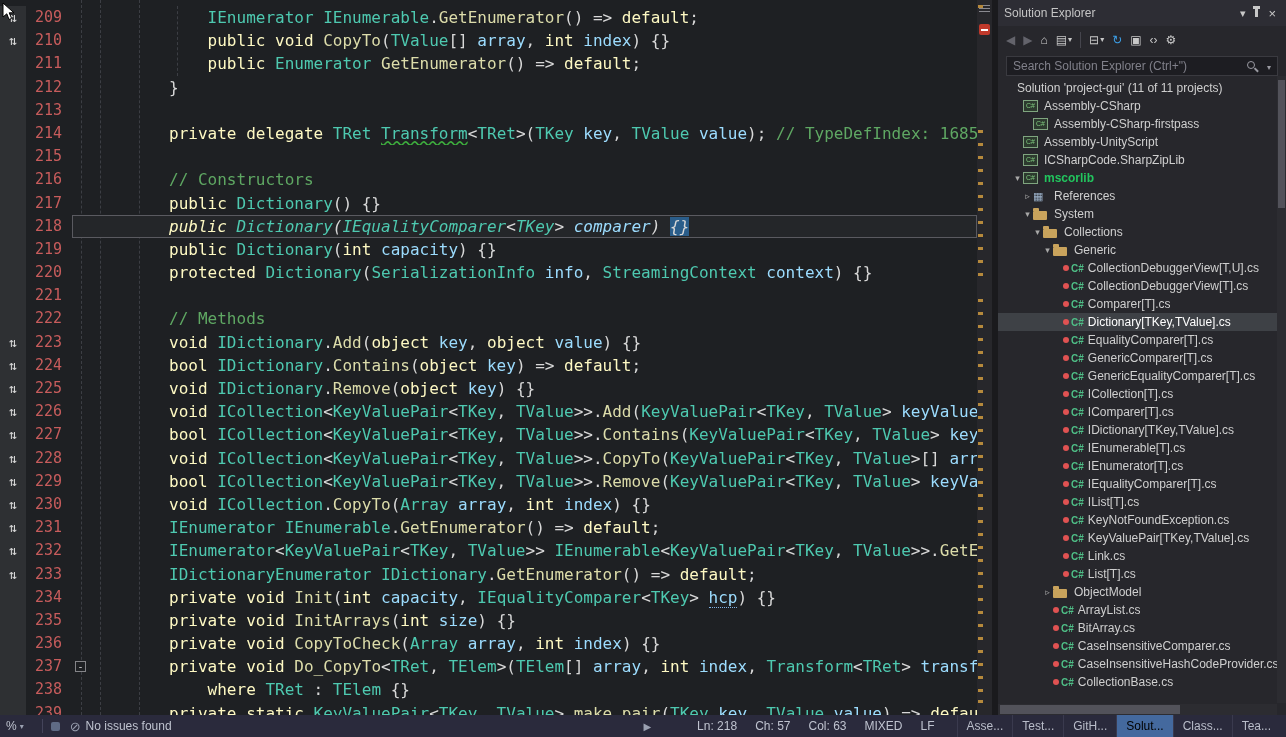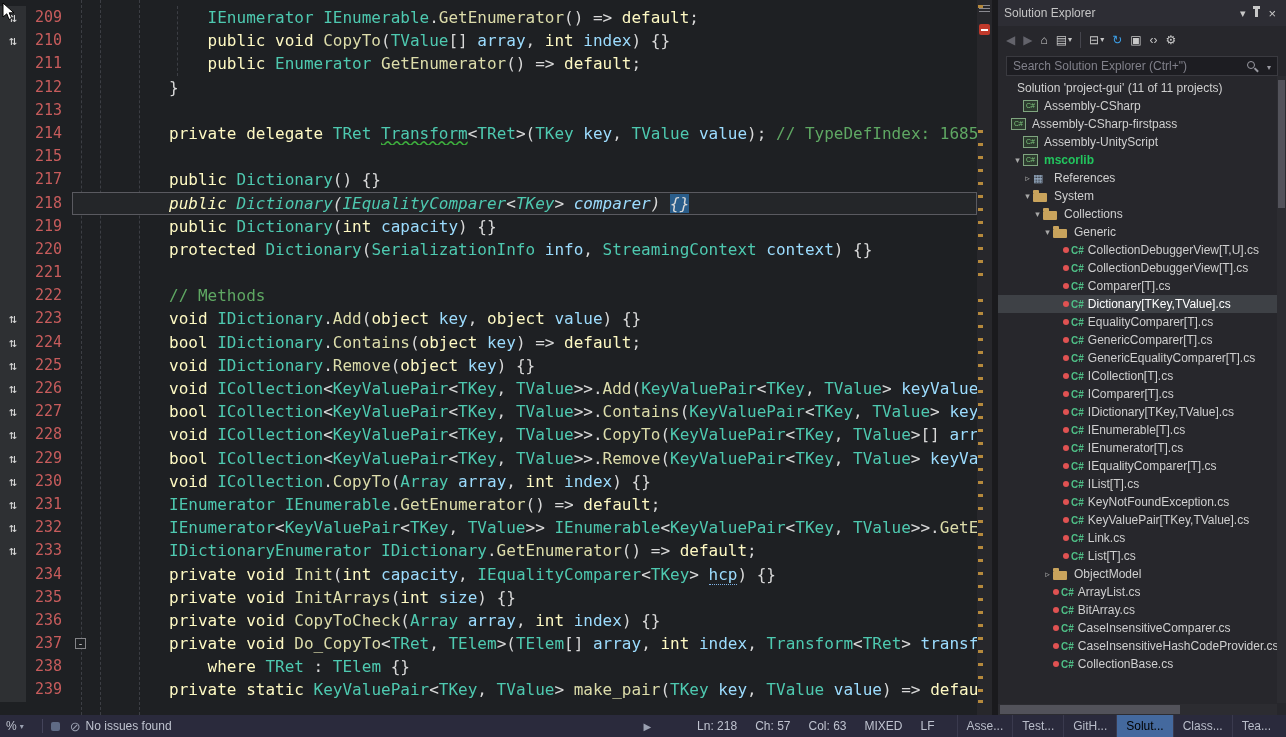--- a/index.html
+++ b/index.html
@@ -178,20 +178,28 @@
             <span class="m-outline"></span>
             <span class="code"><span class="tk-pl">        </span><span class="tk-kw">private</span><span class="tk-pl"> </span><span class="tk-kw">delegate</span><span class="tk-pl"> </span><span class="tk-ty">TRet</span><span class="tk-pl"> </span><span class="tk-ty tk-sq">Transform</span><span class="tk-pl">&lt;</span><span class="tk-ty">TRet</span><span class="tk-pl">&gt;(</span><span class="tk-ty">TKey</span><span class="tk-pl"> </span><span class="tk-pr">key</span><span class="tk-pl">, </span><span class="tk-ty">TValue</span><span class="tk-pl"> </span><span class="tk-pr">value</span><span class="tk-pl">); </span><span class="tk-cm">// TypeDefIndex: 16853</span></span>
           </span>
         </div>
         <div class="line">
           <span class="m-icons"></span>
           <span class="m-lnum">215</span>
           <span class="line-body">
             <span class="m-outline"></span>
             <span class="code"></span>
+          </span>
+        </div>
+        <div class="line">
+          <span class="m-icons"></span>
+          <span class="m-lnum">216</span>
+          <span class="line-body">
+            <span class="m-outline"></span>
+            <span class="code"><span class="tk-pl">        </span><span class="tk-cm">// Constructors</span></span>
           </span>
         </div>
         <div class="line">
           <span class="m-icons"></span>
           <span class="m-lnum">217</span>
           <span class="line-body">
             <span class="m-outline"></span>
             <span class="code"><span class="tk-pl">        </span><span class="tk-kw">public</span><span class="tk-pl"> </span><span class="tk-ty">Dictionary</span><span class="tk-pl">() {}</span></span>
           </span>
         </div>
@@ -484,33 +492,40 @@
           <span class="tarrow"></span>
           <span class="tlabel">Solution 'project-gui' (11 of 11 projects)</span>
         </div>
         <div class="trow" style="padding-left: 14px;">
           <span class="tarrow"></span>
           <span class="ticon">
             <span class="icon-project">C#</span>
           </span>
           <span class="tlabel">Assembly-CSharp</span>
         </div>
-        <div class="trow" style="padding-left: 2px;">
+        <div class="trow" style="padding-left: 24px;">
           <span class="tarrow"></span>
           <span class="ticon">
             <span class="icon-project">C#</span>
           </span>
           <span class="tlabel">Assembly-CSharp-firstpass</span>
         </div>
         <div class="trow" style="padding-left: 14px;">
           <span class="tarrow"></span>
           <span class="ticon">
             <span class="icon-project">C#</span>
           </span>
           <span class="tlabel">Assembly-UnityScript</span>
+        </div>
+        <div class="trow" style="padding-left: 14px;">
+          <span class="tarrow"></span>
+          <span class="ticon">
+            <span class="icon-project">C#</span>
+          </span>
+          <span class="tlabel">ICSharpCode.SharpZipLib</span>
         </div>
         <div class="trow bold" style="padding-left: 14px;">
           <span class="tarrow">▾</span>
           <span class="ticon">
             <span class="icon-project">C#</span>
           </span>
           <span class="tlabel">mscorlib</span>
         </div>
         <div class="trow" style="padding-left: 24px;">
           <span class="tarrow">▹</span>

